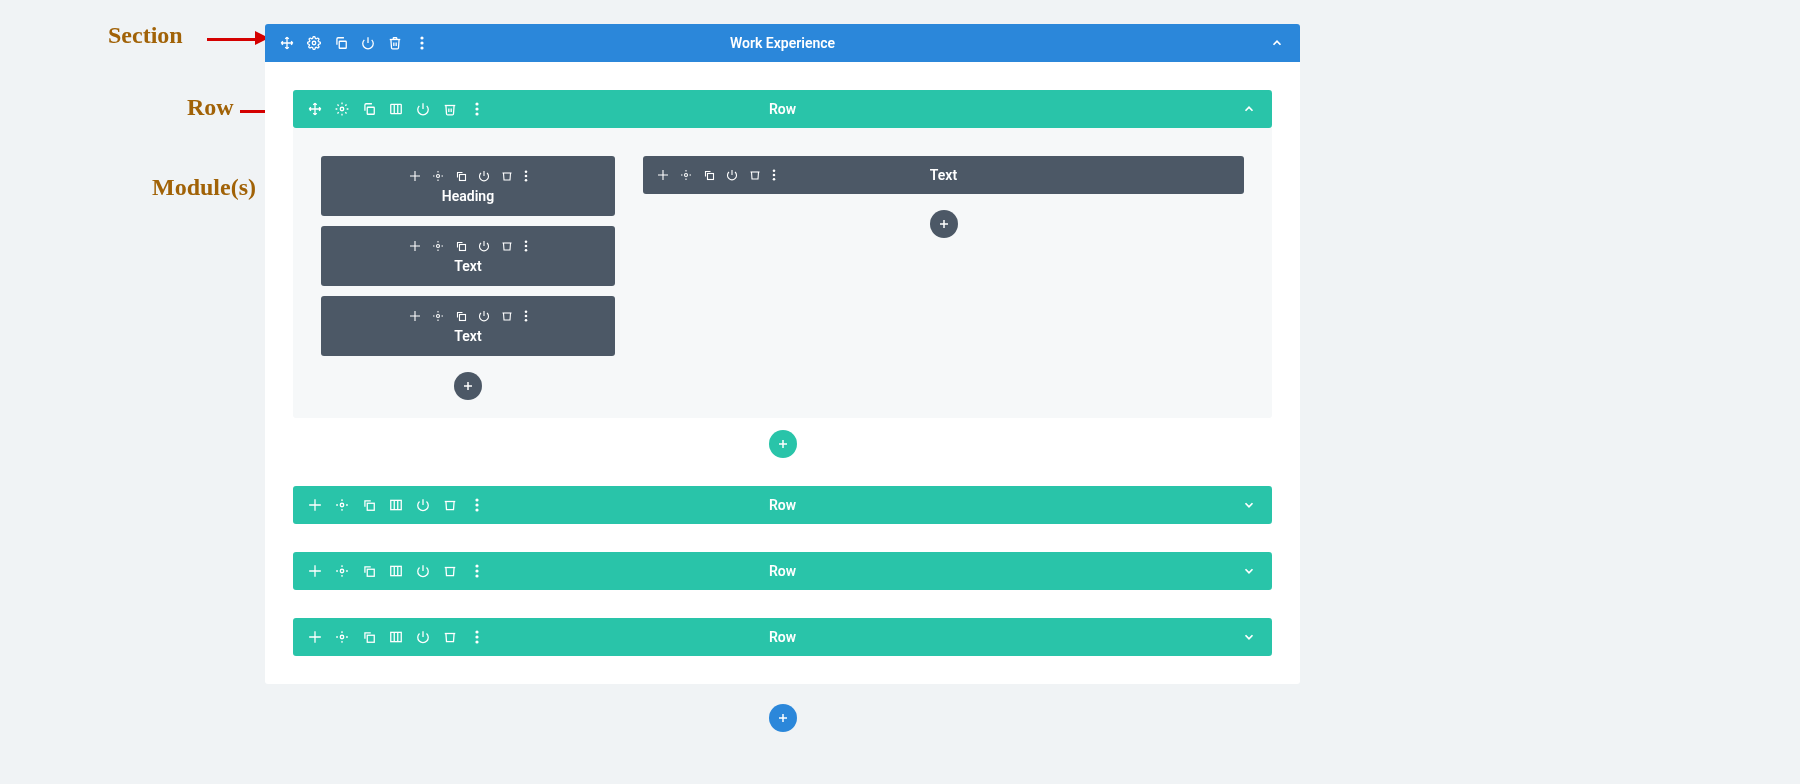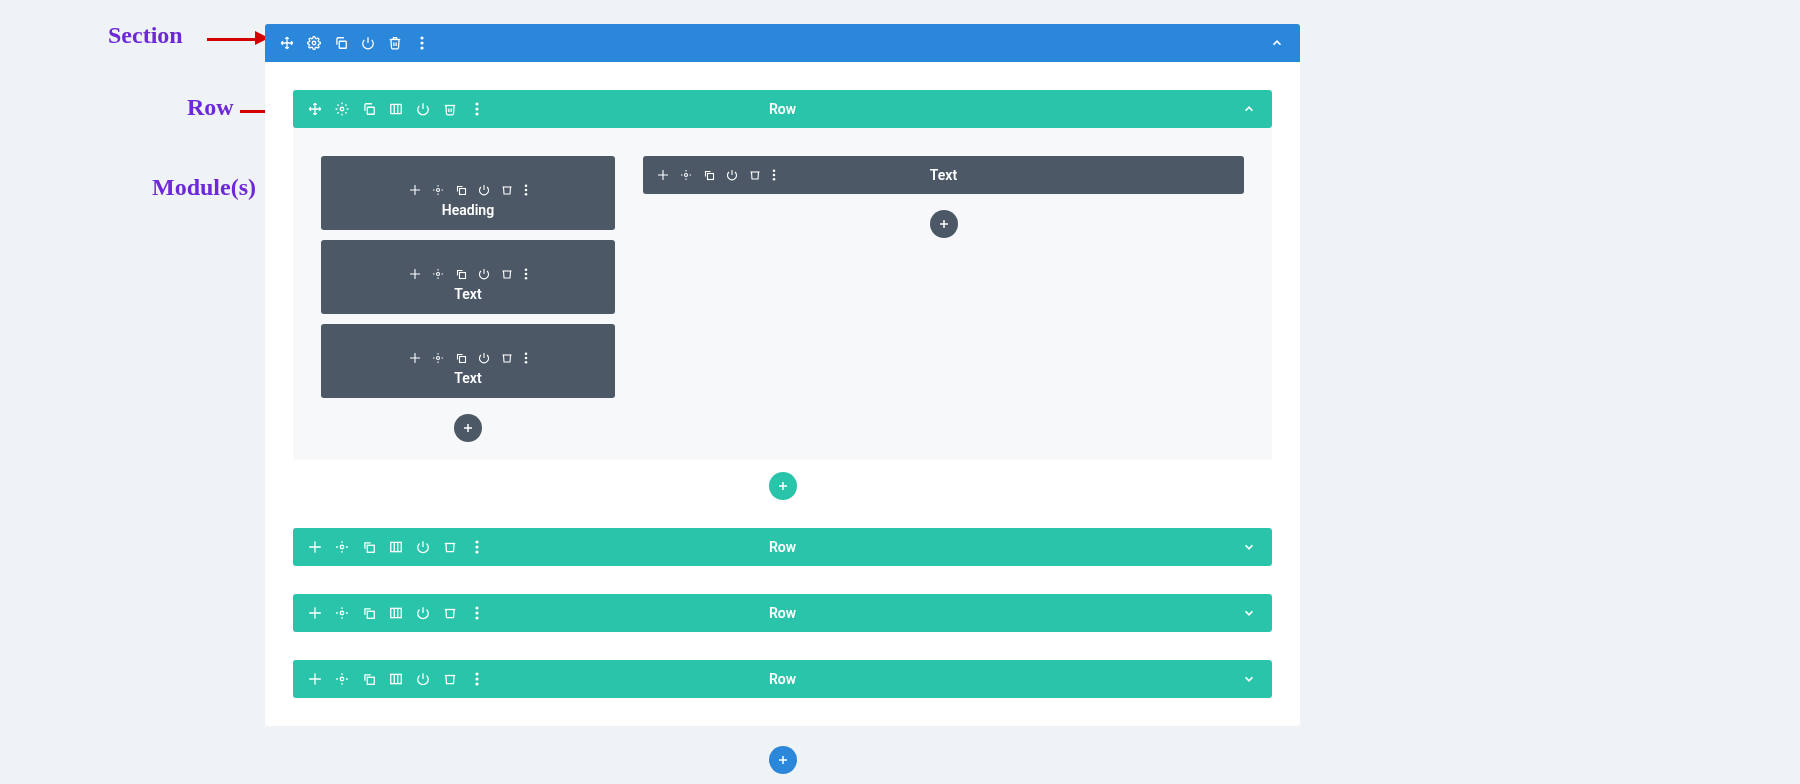--- a/index.html
+++ b/index.html
@@ -59,21 +59,21 @@
     gap:28px;
   }
   .col { flex:1; display:flex; flex-direction:column; align-items:center; }
   .col-left { flex:0 0 294px; }
   .col-right { flex:1; }
   .module {
     background:#4c5866;
     color:#fff;
     width:100%;
     border-radius:3px;
-    padding:28px 0 12px 0;
+    padding:14px 0 12px 0;
     text-align:center;
     position:relative;
     margin-bottom:10px;
   }
   .module.single-line{ padding:10px 0 10px 0; }
   .module .mod-icons{
     display:flex; justify-content:center; gap:11px; margin-bottom:6px;
   }
   .module .mod-icons-inline{
     position:absolute; left:14px; top:50%; transform:translateY(-50%);
@@ -90,21 +90,21 @@
   .add-btn.blue { background:#2b87da; }
   .center-add{ display:flex; justify-content:center; margin:6px 0 0 0; }
   .row-collapsed-wrap{ margin-top:28px; }
   .section-add-wrap{ display:flex; justify-content:center; margin-top:14px; }
 
   svg { display:block; }
 
   
   .annotation{
     position:absolute;
-    color:#6d28d9;
+    color:#a16207;
     font-weight:700;
     font-size:24px;
     font-family: Georgia, 'Times New Roman', serif;
   }
   .arrow-line{
     position:absolute;
     background:#d40000;
     height:3px;
   }
   .arrow-head{
@@ -166,20 +166,21 @@
           </svg>
       </span>
       <span class="tool">
         <svg width="4" height="14" viewBox="0 0 4 14" fill="#fff">
             <circle cx="2" cy="2" r="1.6"></circle>
             <circle cx="2" cy="7" r="1.6"></circle>
             <circle cx="2" cy="12" r="1.6"></circle>
           </svg>
       </span>
     </div>
+    <div class="header-title">Work Experience</div>
     <div class="collapse-toggle">
       <svg width="14" height="14" viewBox="0 0 24 24" fill="none" stroke="#fff" stroke-width="3">
           <polyline points="18 15 12 9 6 15"></polyline>
         </svg>
     </div>
   </div>
 
   <div class="section-body">
 
     <div class="row-header">

